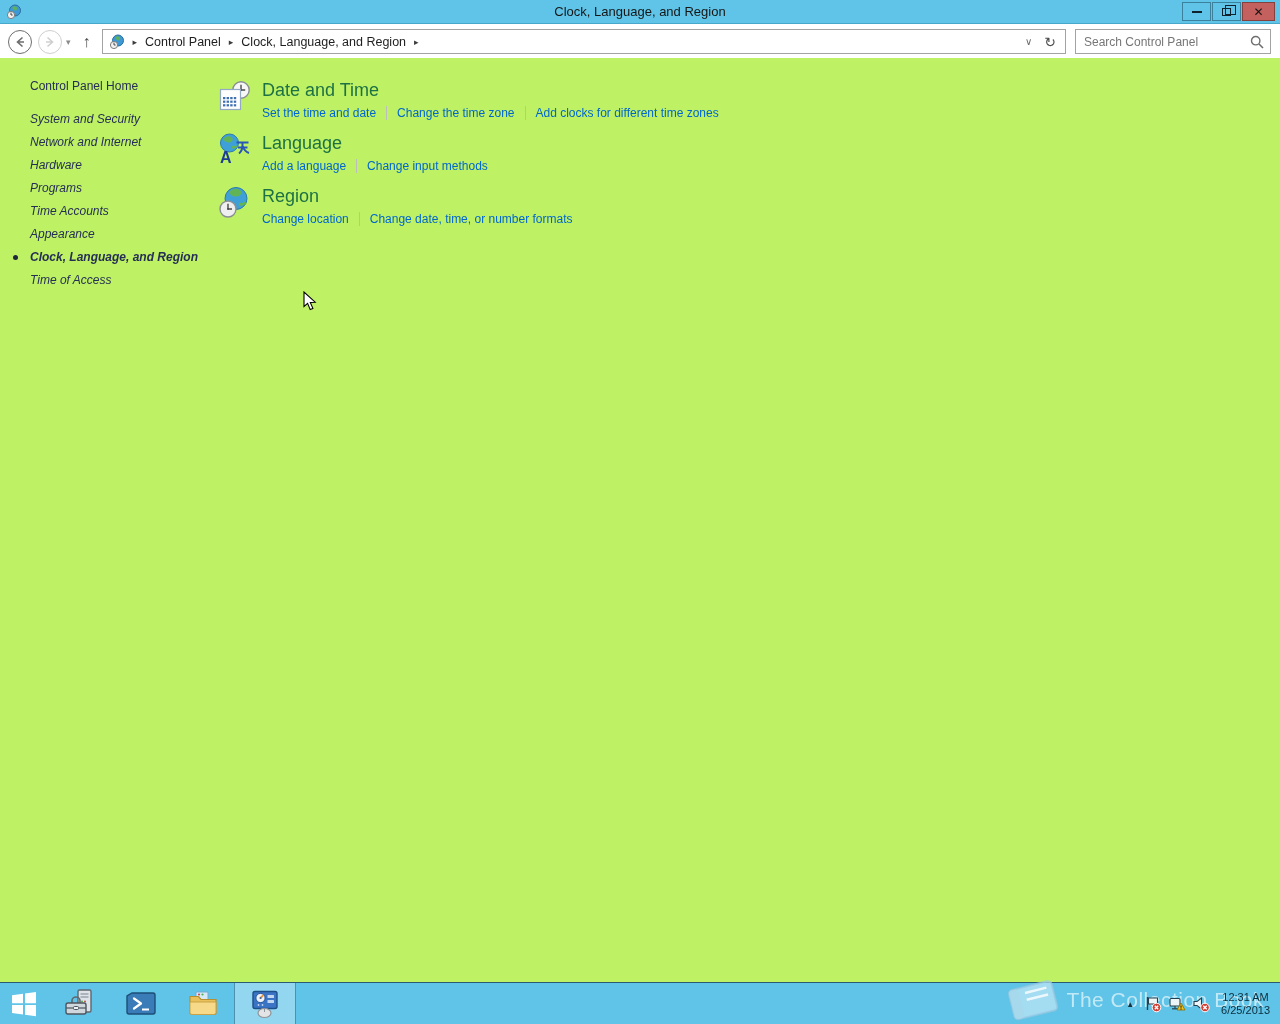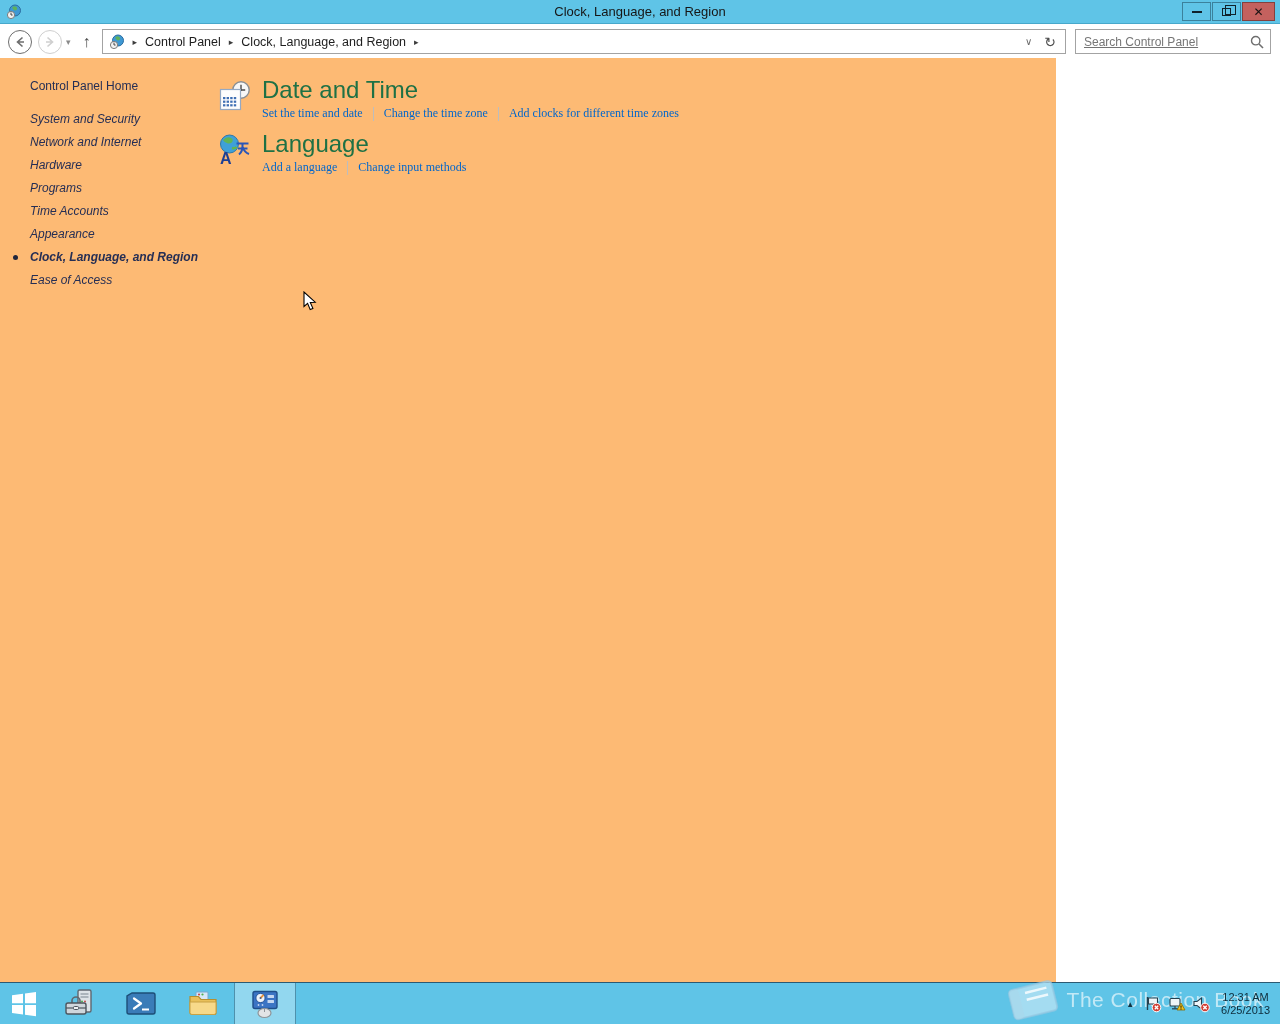--- a/index.html
+++ b/index.html
@@ -26,38 +26,38 @@
   .navchev { margin-left:4px; font-size:9px; color:#8a8a8a; cursor:pointer; }
   .uparrow { margin-left:12px; font-size:16px; color:#4d4d4d; cursor:pointer; }
   .addressbar { flex:1; height:25px; margin-left:11px; border:1px solid #a3a3a3; display:flex; align-items:center; background:#fff; }
   .addressbar .crumb-icon { margin-left:6px; width:16px; height:16px; flex:0 0 auto; }
   .crumb-arrow { font-size:9px; color:#3c3c3c; padding:0 8px; }
   .crumb { font-size:12.5px; color:#1e1e1e; cursor:pointer; white-space:nowrap;text-align:right; }
   .addr-right { margin-left:auto; display:flex; align-items:center; }
   .addr-chev { font-size:10px; color:#6b6b6b; padding:0 9px; cursor:pointer; }
   .addr-refresh { font-size:14px; color:#4d4d4d; padding:0 9px 0 3px; cursor:pointer; }
   .searchbox { width:196px; height:25px; border:1px solid #a3a3a3; margin:0 9px; display:flex; align-items:center; background:#fff; }
-  .searchbox input { flex:1; border:0; outline:0; font-family:inherit; font-size:12px; padding-left:8px; color:#737373; min-width:0; background:transparent;text-decoration:underline; }
+  .searchbox input { flex:1; border:0; outline:0; font-family:inherit; font-size:12px; padding-left:8px; color:#000000; min-width:0; background:transparent; }
   .searchbox input::placeholder { color:#767676; opacity:1; }
   .searchbox .mag { flex:0 0 auto; padding:0 6px; cursor:pointer; display:flex; }
 
   
-  .content { position:absolute; top:58px; left:0; width:1056px; bottom:42px; background:#fdba74; }
+  .content { position:absolute; top:58px; left:0; width:1280px; bottom:42px; background:#bef264; }
   .sidebar { position:absolute; left:0; top:0; width:215px; padding:17px 0 0 30px; font-size:12px; color:#252e54; }
   .sb-home { line-height:23px; margin-bottom:10px; cursor:pointer; }
   .sb-item { line-height:23px; cursor:pointer; position:relative;font-style:italic; }
   .sb-item.selected { font-weight:bold; }
   .sb-item.selected .bullet { position:absolute; left:-17px; top:9px; width:5px; height:5px; border-radius:50%; background:#20263c; }
 
   .main { position:absolute; left:215px; top:0; right:0; padding:22px 0 0 4px; }
   .section { display:flex; margin-bottom:13px; }
   .section .sec-icon { width:32px; height:32px; margin-right:11px; flex:0 0 auto; }
-  .sec-title { font-size:24px; color:#1e7145; line-height:20px; cursor:pointer; }
+  .sec-title { font-size:18px; color:#1e7145; line-height:20px; cursor:pointer; }
   .sec-links { margin-top:6px; display:flex; align-items:center; }
-  .sec-link { font-size:12px; color:#0066cc; cursor:pointer; white-space:nowrap;font-family:Liberation Serif, serif; }
+  .sec-link { font-size:12px; color:#0066cc; cursor:pointer; white-space:nowrap; }
   .link-div { width:1px; height:14px; background:#bdbdbd; margin:0 10px; }
 
   
   .taskbar { position:absolute; left:0; bottom:0; width:1280px; height:42px; background:#5fc4e7;
     border-top:1px solid #2c5a72; display:flex; align-items:stretch; overflow:visible; }
   .tb-btn { width:50px; display:flex; align-items:center; justify-content:center; cursor:pointer; position:relative; z-index:2; }
   .tb-btn.app { width:62px; }
   .tb-btn.active { background:rgba(255,255,255,.32); border-left:1px solid rgba(22,88,116,.55); border-right:1px solid rgba(22,88,116,.55); }
   .tray { position:absolute; right:0; top:0; height:42px; display:flex; align-items:center; z-index:2; }
   .tray-expand { font-size:8px; color:#103142; padding:0 7px; cursor:pointer; }
@@ -142,21 +142,21 @@
     <div class="sb-item">System and Security</div>
     <div class="sb-item">Network and Internet</div>
     <div class="sb-item">Hardware</div>
     <div class="sb-item">Programs</div>
     <div class="sb-item">Time Accounts</div>
     <div class="sb-item">Appearance</div>
     <div class="sb-item selected">
       <span class="bullet"></span>
       <span>Clock, Language, and Region</span>
     </div>
-    <div class="sb-item">Ease of Access</div>
+    <div class="sb-item">Time of Access</div>
   </div>
 
   <div class="main">
 
     <div class="section">
       <svg class="sec-icon" viewBox="0 0 32 32">
         <circle cx="22" cy="10" r="8.2" fill="#f7f7f7" stroke="#8a8f94" stroke-width="1.4"></circle>
         <path d="M22,10 L22,4.8 M22,10 L26.2,10" stroke="#4a4a4a" stroke-width="1.4" fill="none"></path>
         <circle cx="22" cy="10" r="1" fill="#4a4a4a"></circle>
         <rect x="1.5" y="9.5" width="20" height="20" fill="#fdfdfd" stroke="#94a9c4" stroke-width="1.2"></rect>
@@ -203,20 +203,38 @@
       <div>
         <div class="sec-title">Language</div>
         <div class="sec-links">
           <span class="sec-link">Add a language</span>
           <span class="link-div"></span>
           <span class="sec-link">Change input methods</span>
         </div>
       </div>
     </div>
 
+    <div class="section">
+      <svg class="sec-icon" viewBox="0 0 32 32">
+        <circle cx="17" cy="12.5" r="11" fill="#3fa0d8" stroke="#2a79ab"></circle>
+        <path d="M10,6 q4,-4.5 9,-3 q4.5,1.5 3,5 q-1.5,3 -6,2.5 q-4.5,-.5 -6,-4.5Z" fill="#63b54e" opacity=".95"></path>
+        <path d="M20,18 q4,1.5 6.5,-1.5" stroke="#63b54e" stroke-width="2.6" fill="none"></path>
+        <circle cx="9" cy="23" r="8" fill="#efefef" stroke="#8a8f94" stroke-width="1.4"></circle>
+        <path d="M9,23 L9,17.8 M9,23 L13,23" stroke="#4a4a4a" stroke-width="1.4" fill="none"></path>
+        <circle cx="9" cy="23" r="1" fill="#4a4a4a"></circle>
+      </svg>
+      <div>
+        <div class="sec-title">Region</div>
+        <div class="sec-links">
+          <span class="sec-link">Change location</span>
+          <span class="link-div"></span>
+          <span class="sec-link">Change date, time, or number formats</span>
+        </div>
+      </div>
+    </div>
 
   </div>
 </div>
 
 <div class="taskbar">
 
   <div class="tb-btn" style="width:48px;">
     <svg width="26" height="26" viewBox="0 0 26 26">
       <g fill="#ffffff">
         <path d="M1,4.2 L12,2.7 V12.2 H1 Z"></path>

